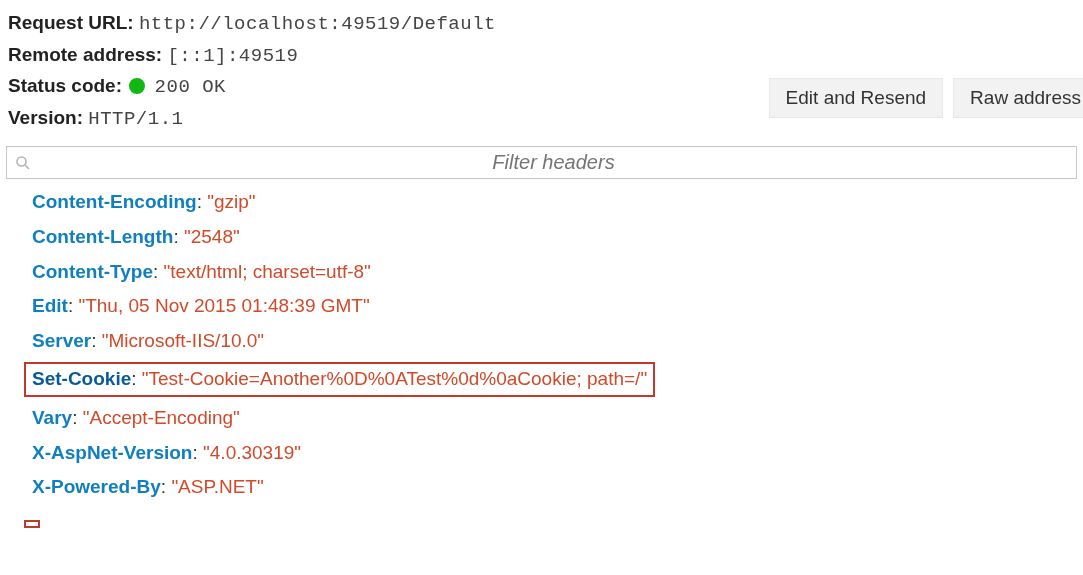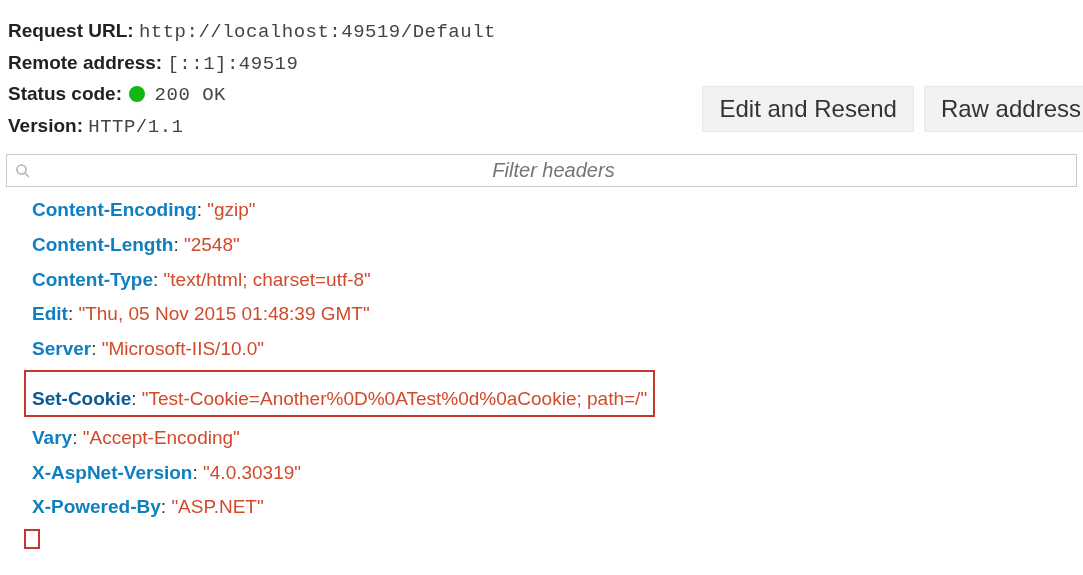--- a/index.html
+++ b/index.html
@@ -7,21 +7,21 @@
     font-family: "Segoe UI", Arial, sans-serif;
     font-size: 19px;
     background: #ffffff;
     color: #333;
     width: 1083px;
     height: 575px;
     overflow: hidden;
   }
   .mono { font-family: "Consolas", "Courier New", monospace; letter-spacing: 0.5px; }
 
-  .top { padding: 6px 8px 4px 8px; position: relative; margin-top: 8px; }
+  .top { padding: 6px 8px 4px 8px; position: relative; }
   .kv-row { margin: 4px 0; line-height: 1.4; }
   .kv-label { font-weight: 700; color: #222; }
   .kv-value { color: #444; }
 
   .status-dot {
     display: inline-block;
     width: 16px; height: 16px;
     background: #12b712;
     border-radius: 50%;
     vertical-align: -2px;
@@ -32,21 +32,21 @@
     position: absolute;
     right: 0;
     top: 78px;
     display: flex;
     gap: 10px;
   }
   .btn {
     background: #f2f2f2;
     border: 1px solid #e8e8e8;
     padding: 8px 16px;
-    font-size: 24px;
+    font-size: 19px;
     color: #333;
     cursor: pointer;
   }
   .btn:last-child { border-right: none; padding-right: 2px; }
 
   .filter-wrap {
     margin: 6px 6px 0 6px;
     border: 1px solid #c8c8c8;
     display: flex;
     align-items: center;
@@ -79,21 +79,21 @@
     color: #0f7fbf;
     font-weight: 700;
   }
   .hdr-name.hl { color: #0a5a95; }
   .hdr-colon { color: #333; }
   .hdr-value { color: #d14a2a; }
   .hdr-value.gray { color: #9aa0a0; }
 
   .highlight-box {
     border: 2px solid #c0392b;
-    padding: 14px 6px 2px 6px;
+    padding: 2px 6px 2px 6px;
     margin-left: -8px;
     display: inline-block;
   }
 </style>
 </head>
 <body>
 
 <div class="top">
   <div class="kv-row">
     <span class="kv-label">Request URL:</span>

